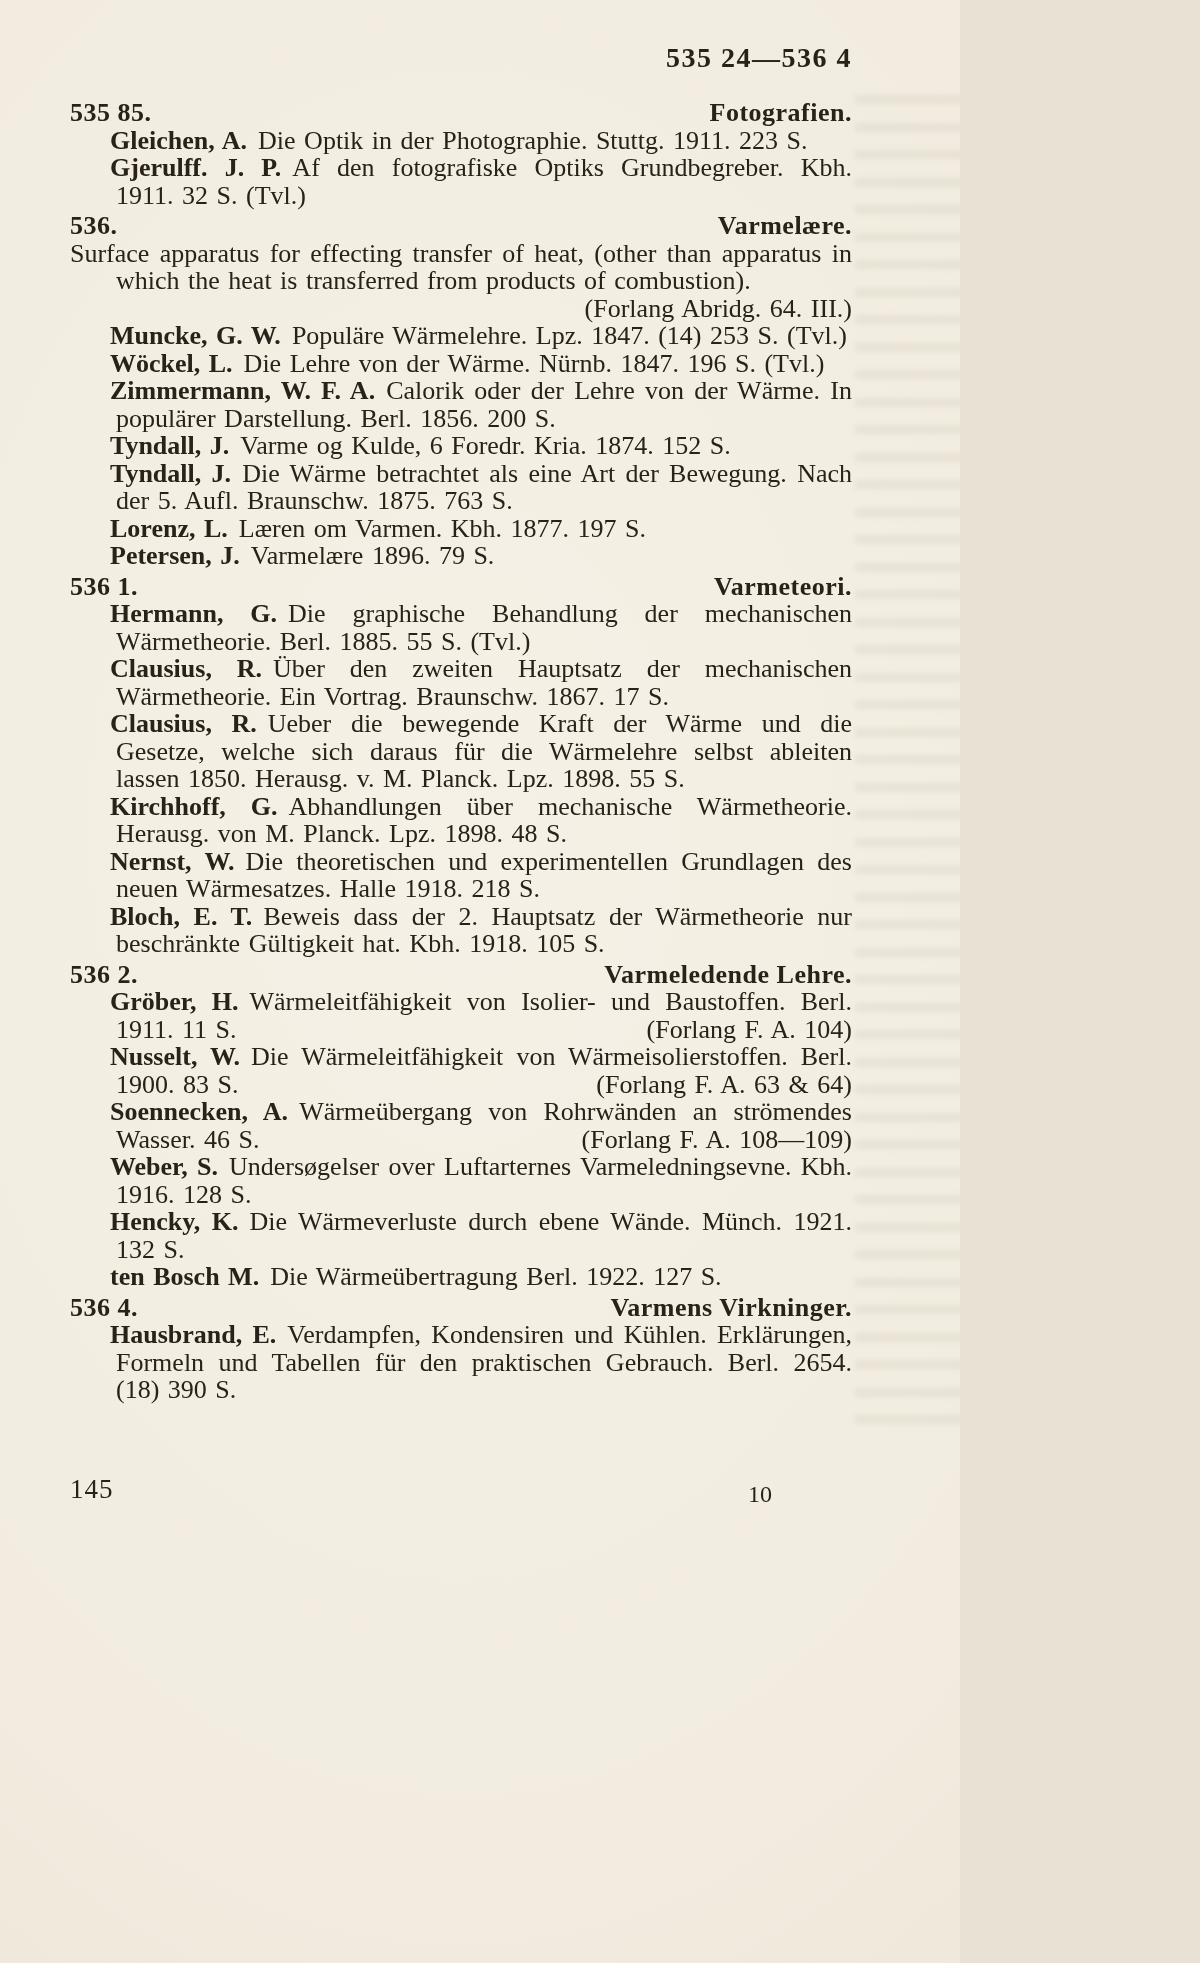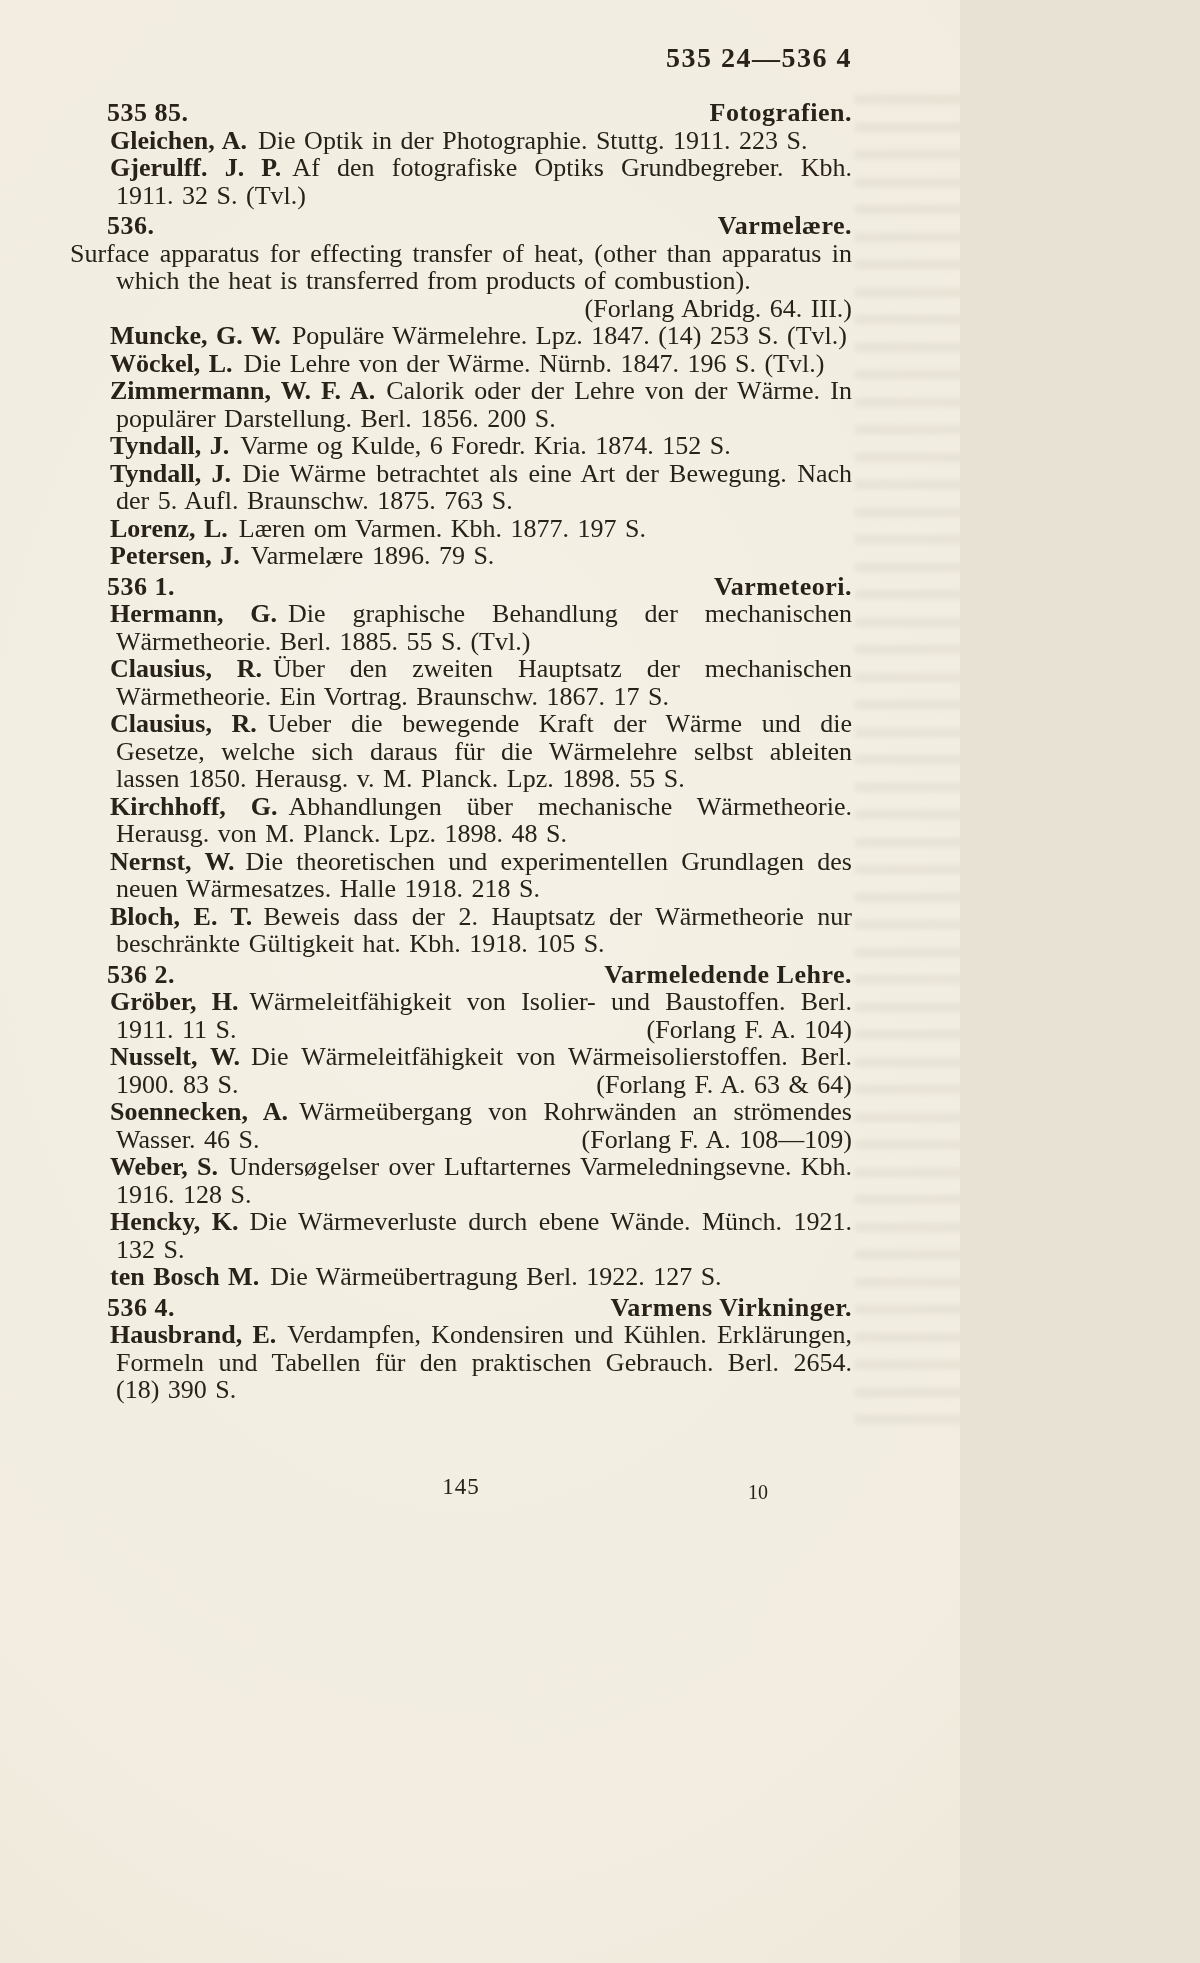--- a/index.html
+++ b/index.html
@@ -43,43 +43,41 @@
     font-size: 26px;
     line-height: 27.5px;
   }
   .section-head {
     display: flex;
     justify-content: space-between;
     align-items: baseline;
     font-weight: bold;
     padding-top: 3px;
     letter-spacing: 0.5px;
-    margin-left: 37px;
   }
   .entry {
     margin: 0;
     padding-left: 46px;
     text-indent: -46px;
     text-align: justify;
     word-spacing: 2px;
   }
   .entry::after { content: ""; display: block; clear: both; }
   .author { font-weight: bold; margin-right: 11px; margin-left: 40px; }
   .right-note { float: right; text-indent: 0; }
   .footer-num {
     position: absolute;
     top: 1474px; left: 70px; width: 782px;
-    text-align: center;
-    font-size: 23px;
+    font-size: 27px;
     letter-spacing: 1px;
   }
   .footer-mark {
     position: absolute;
     top: 1481px; left: 748px;
-    font-size: 20px;
+    font-size: 24px;
     text-align: right;
   }
 </style>
 </head>
 <body>
 
 <div class="scan-page">
   <div class="bleed"></div>
 
   <div class="header-range">535 24—536 4</div>

